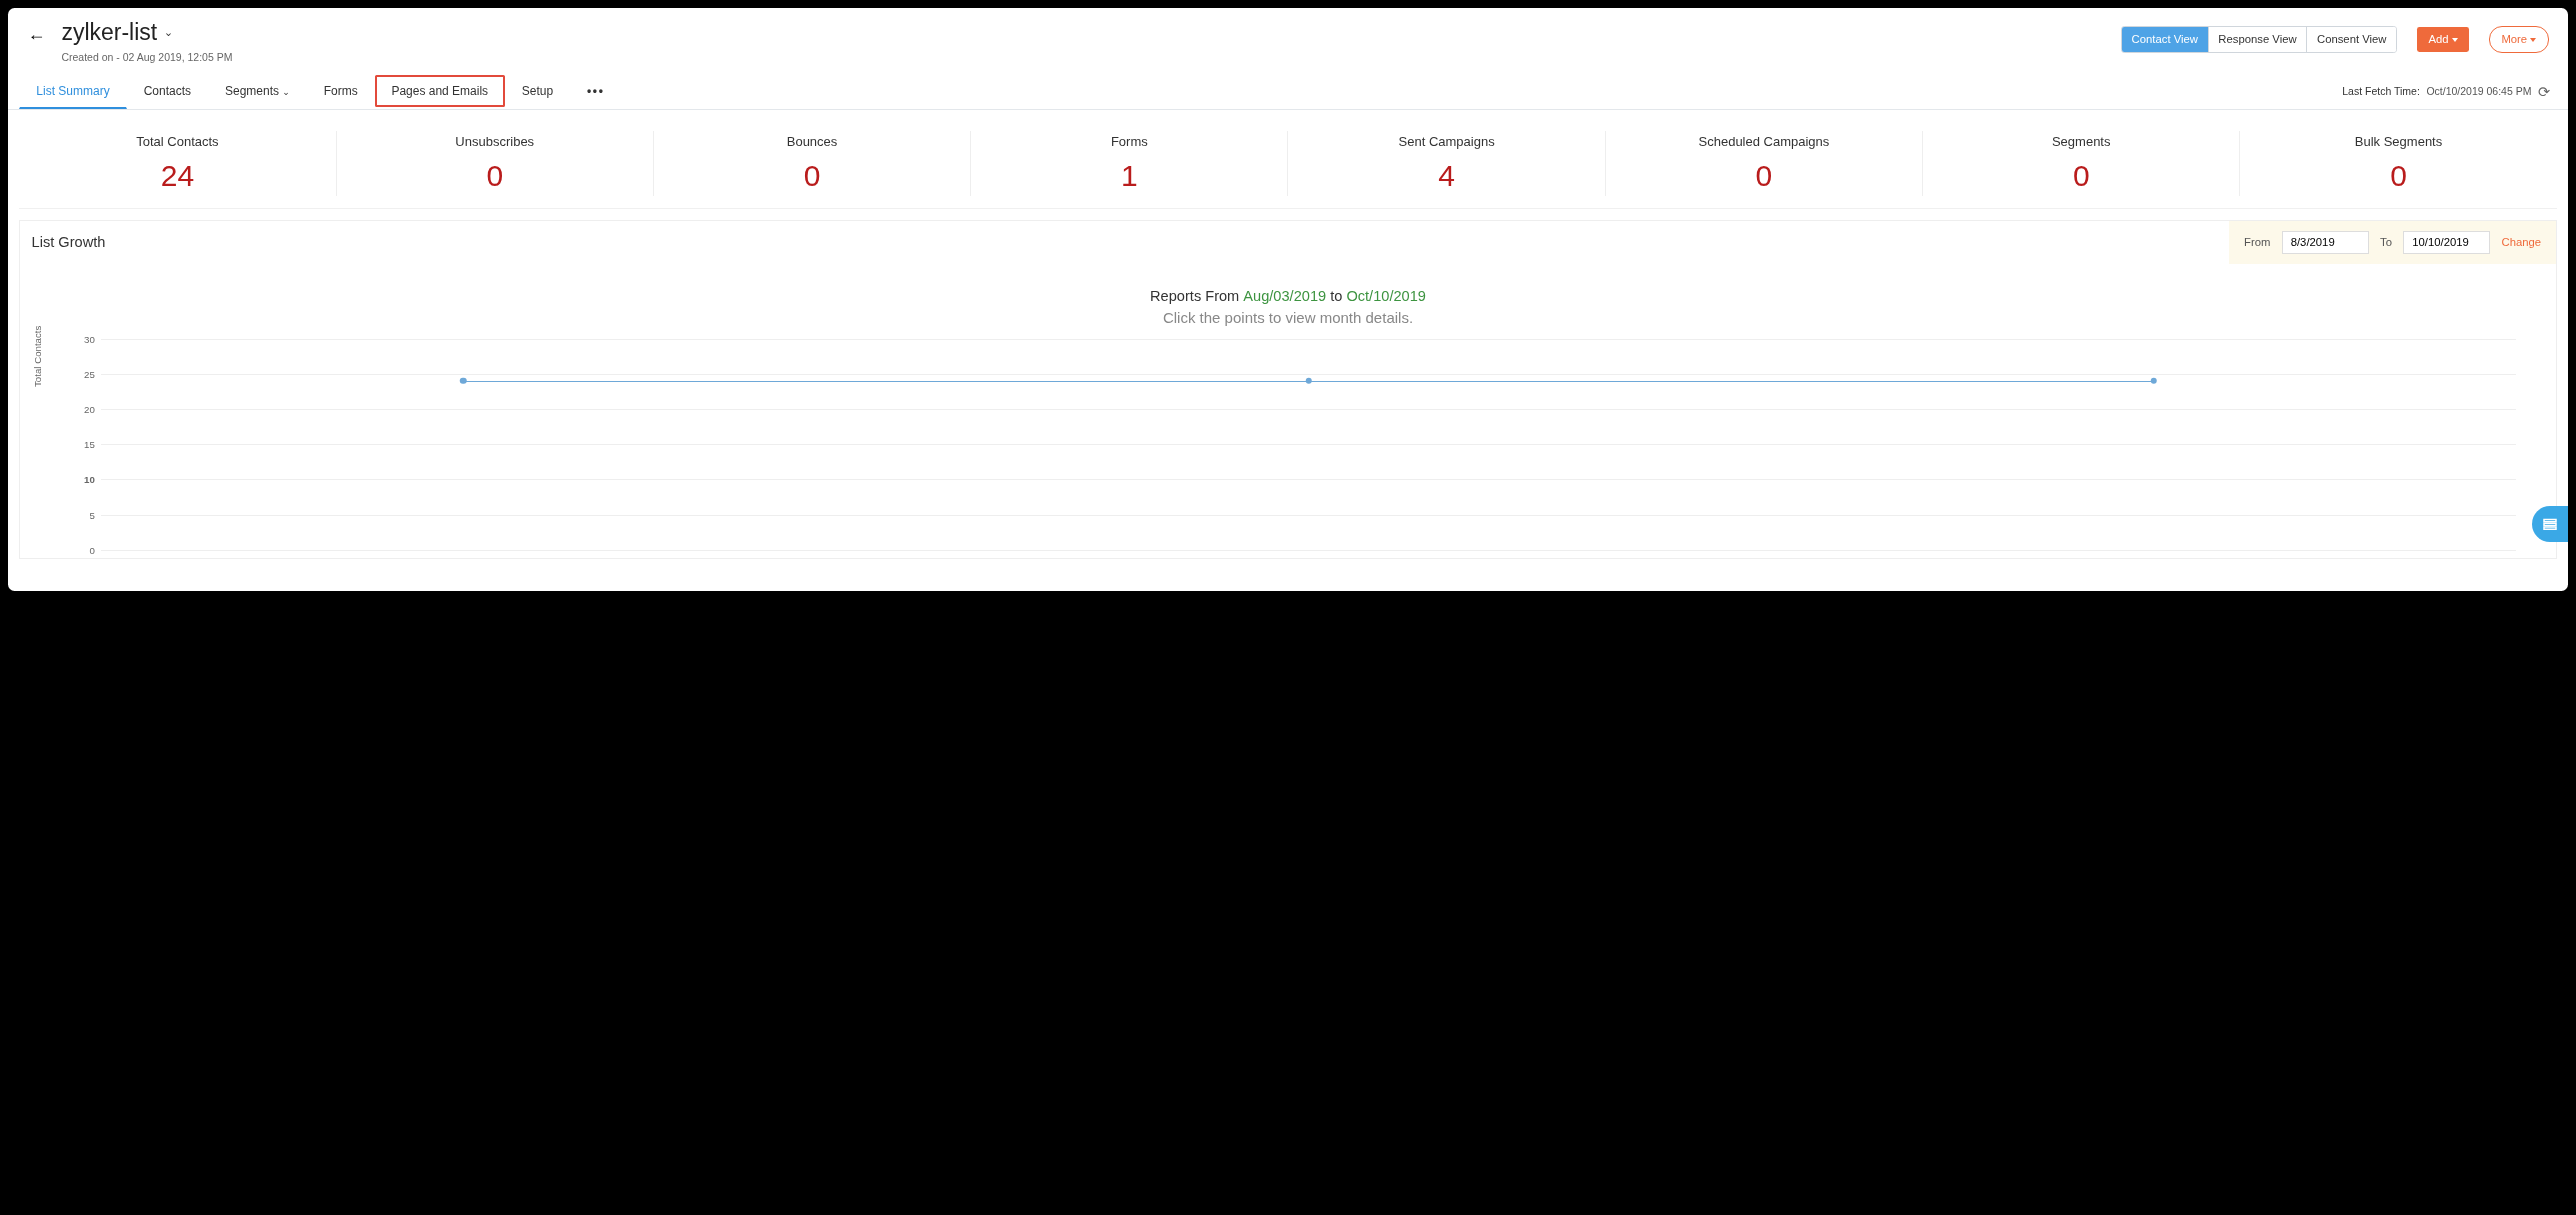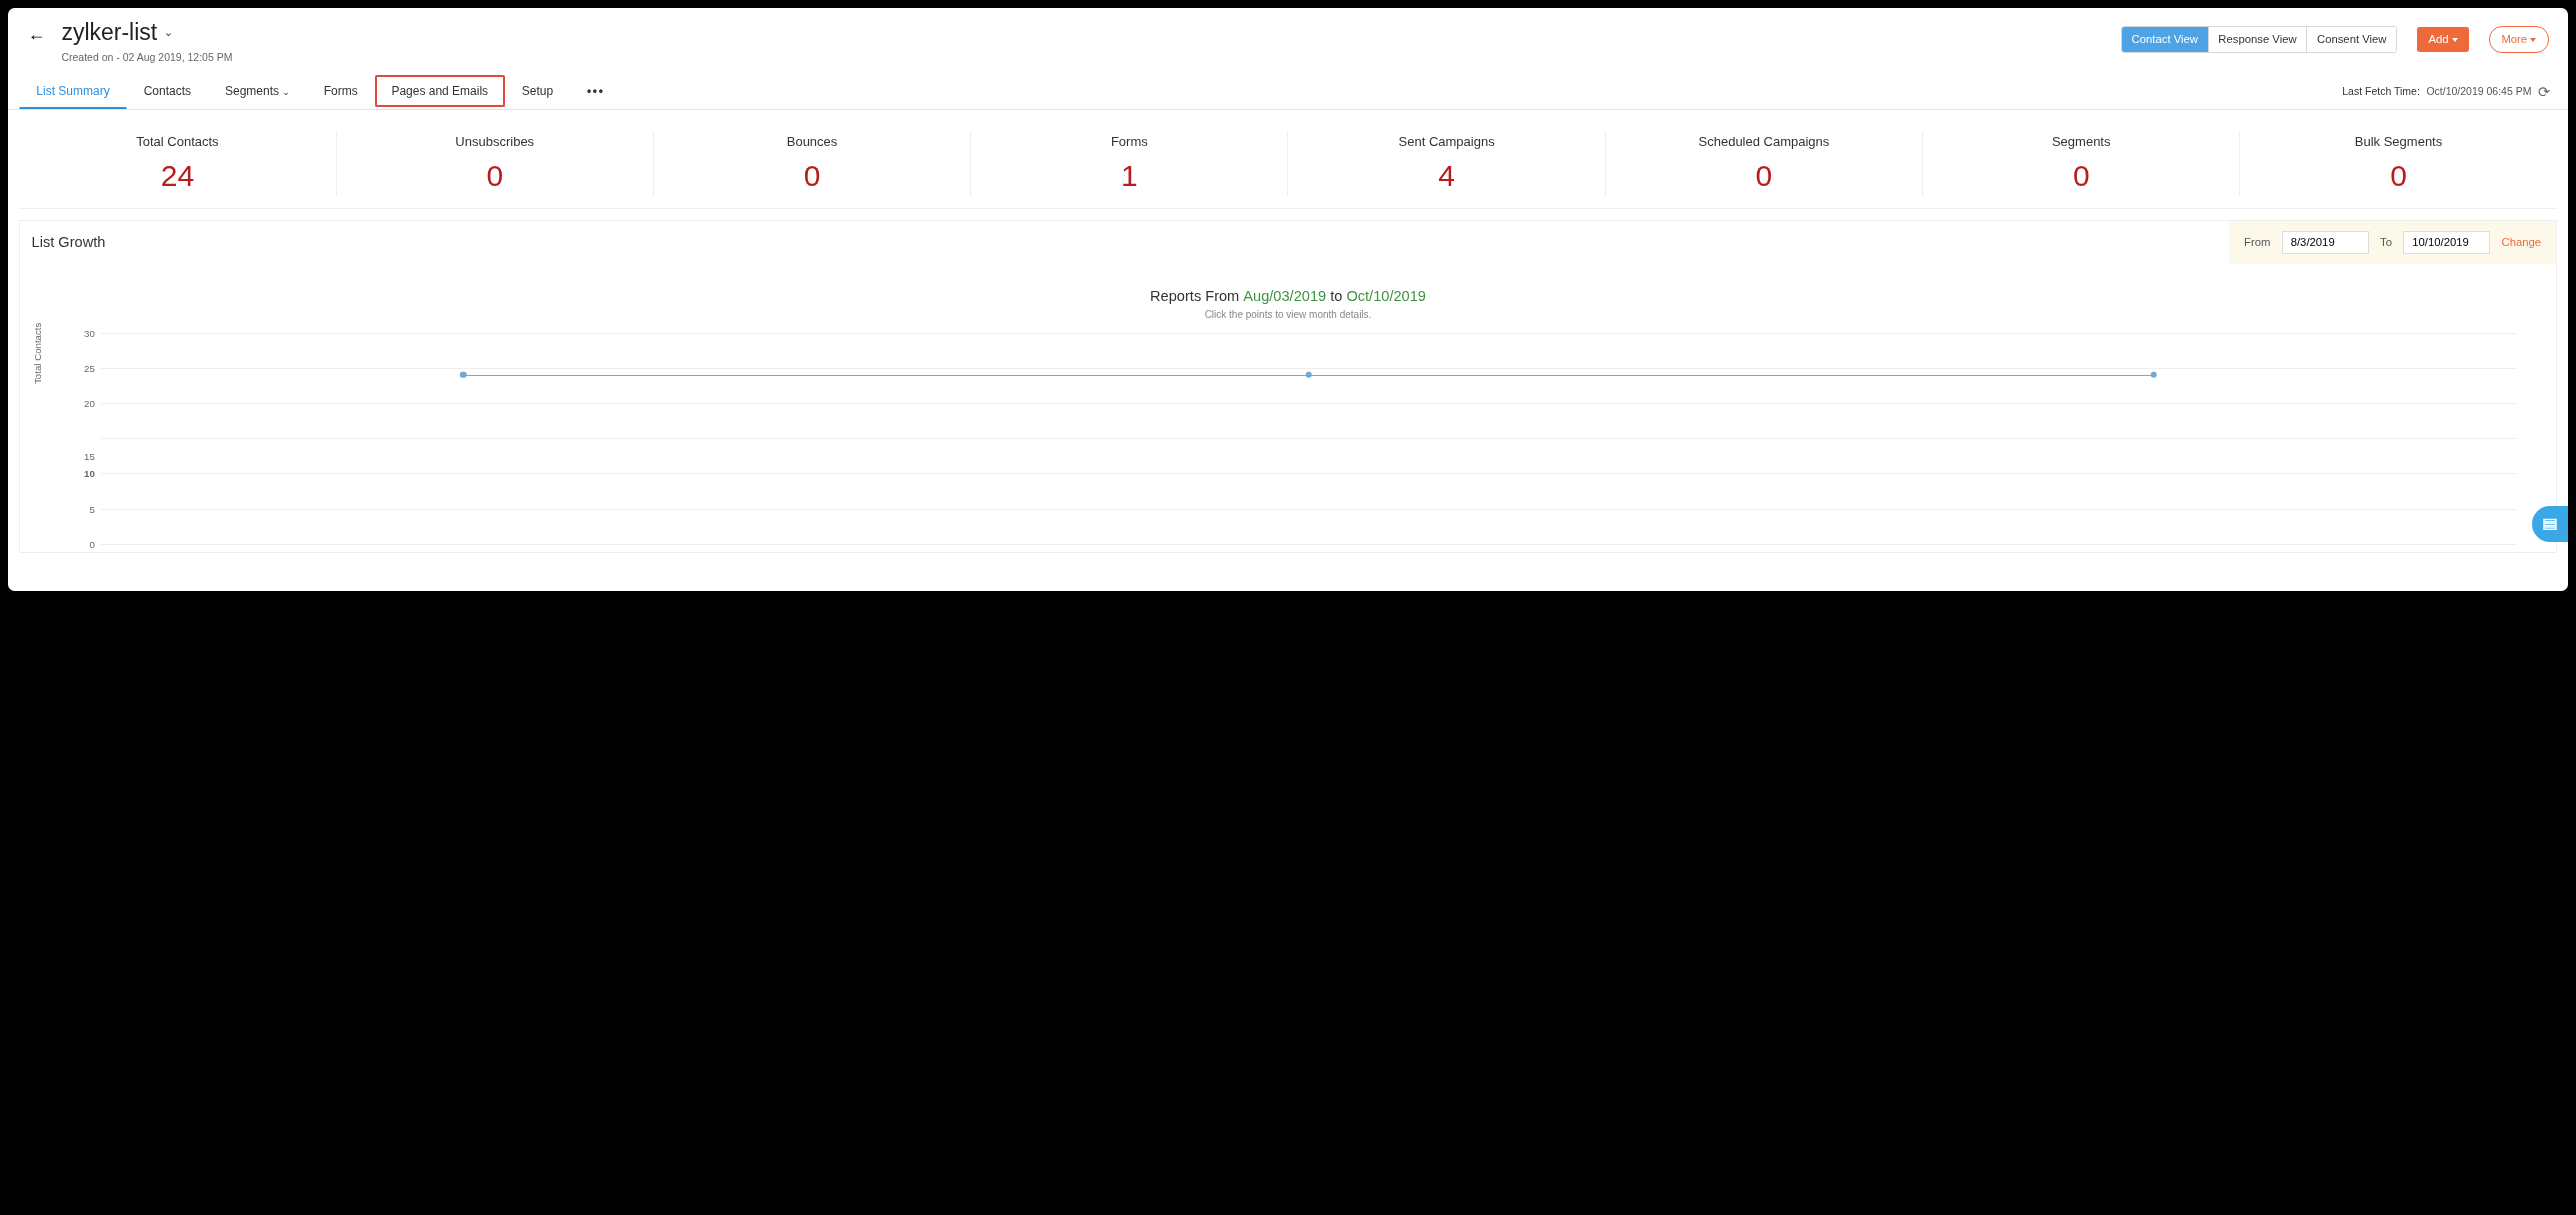--- a/index.html
+++ b/index.html
@@ -36,21 +36,21 @@
 .growth { margin:11.3px 11.3px 0 11.3px; border:0.8px solid #eee; background:#fff;}
 .growth-header{display:flex; align-items:center;}
 .growth-title{font-size:14.6px; color:#333; padding:13px 11.3px; flex:1;}
 .date-range{background:#fdf9ea; display:flex; align-items:center; gap:11.3px; padding:9.7px 14.6px;}
 .date-label{font-size:11.3px; color:#555;}
 .date-input{border:0.8px solid #ddd; padding:4.9px 8px; font-size:11.3px; width:87px; background:#fff;}
 .change-link{color:#ef6a3b; font-size:11.3px; cursor:pointer;}
 .chart-area{padding:24px 8px 8px 8px; position:relative;}
 .chart-title{text-align:center; font-size:14.6px; color:#333;}
 .chart-title .green{color:#3d9440; font-weight:500;}
-.chart-subtitle{text-align:center; font-size:10px; color:#888; margin-top:4.9px;}
+.chart-subtitle{text-align:center; font-size:15px; color:#888; margin-top:4.9px;}
 .chart{position:relative; height:211px; margin:13px 32px 0 73px;}
 .ylabel{position:absolute; left:11.3px; top:50%; transform:rotate(-90deg) translateX(24px); transform-origin:left top; font-size:9.7px; color:#666;}
 .ytick{position:absolute; right:100%; margin-right:6.5px; font-size:9.7px; color:#666; transform:translateY(-50%);}
 .grid-line{position:absolute; left:0; right:0; border-top:0.8px solid #eee;}
 .data-line{position:absolute; left:15%; right:15%; border-top:1.6px solid #6ea8d8;}
 .data-point{position:absolute; width:6.5px; height:6.5px; border-radius:50%; background:#6ea8d8; transform:translate(-50%,-50%);}
 .fab{position:absolute; right:0; bottom:49px; width:36px; height:36px; background:#3aa8e6; border-radius:50% 0 0 50%; display:flex; align-items:center; justify-content:center; color:#fff; font-size:16px;}
 </style>
 </head>
 <body>
@@ -145,21 +145,21 @@
       <div class="chart-subtitle">Click the points to view month details.</div>
       <div class="ylabel">Total Contacts</div>
       <div class="chart" id="chart">
           <div class="grid-line" style="top: 211px;"></div>
           <div class="ytick" style="top: 211px;">0</div>
           <div class="grid-line" style="top: 176px;"></div>
           <div class="ytick" style="top: 176px;">5</div>
           <div class="grid-line" style="top: 140px;"></div>
           <div class="ytick" style="top: 140px; font-weight: bold;">10</div>
           <div class="grid-line" style="top: 105px;"></div>
-          <div class="ytick" style="top: 105px; margin-top: 18px;">15</div>
+          <div class="ytick" style="top: 105px;">15</div>
           <div class="grid-line" style="top: 70px;"></div>
           <div class="ytick" style="top: 70px;">20</div>
           <div class="grid-line" style="top: 35px;"></div>
           <div class="ytick" style="top: 35px;">25</div>
           <div class="grid-line" style="top: 0px;"></div>
           <div class="ytick" style="top: 0px;">30</div>
           <div class="data-line" style="top: 42px;"></div>
           <div class="data-point" style="top: 42px; left: 15%;"></div>
           <div class="data-point" style="top: 42px; left: 50%;"></div>
           <div class="data-point" style="top: 42px; left: 85%;"></div>

